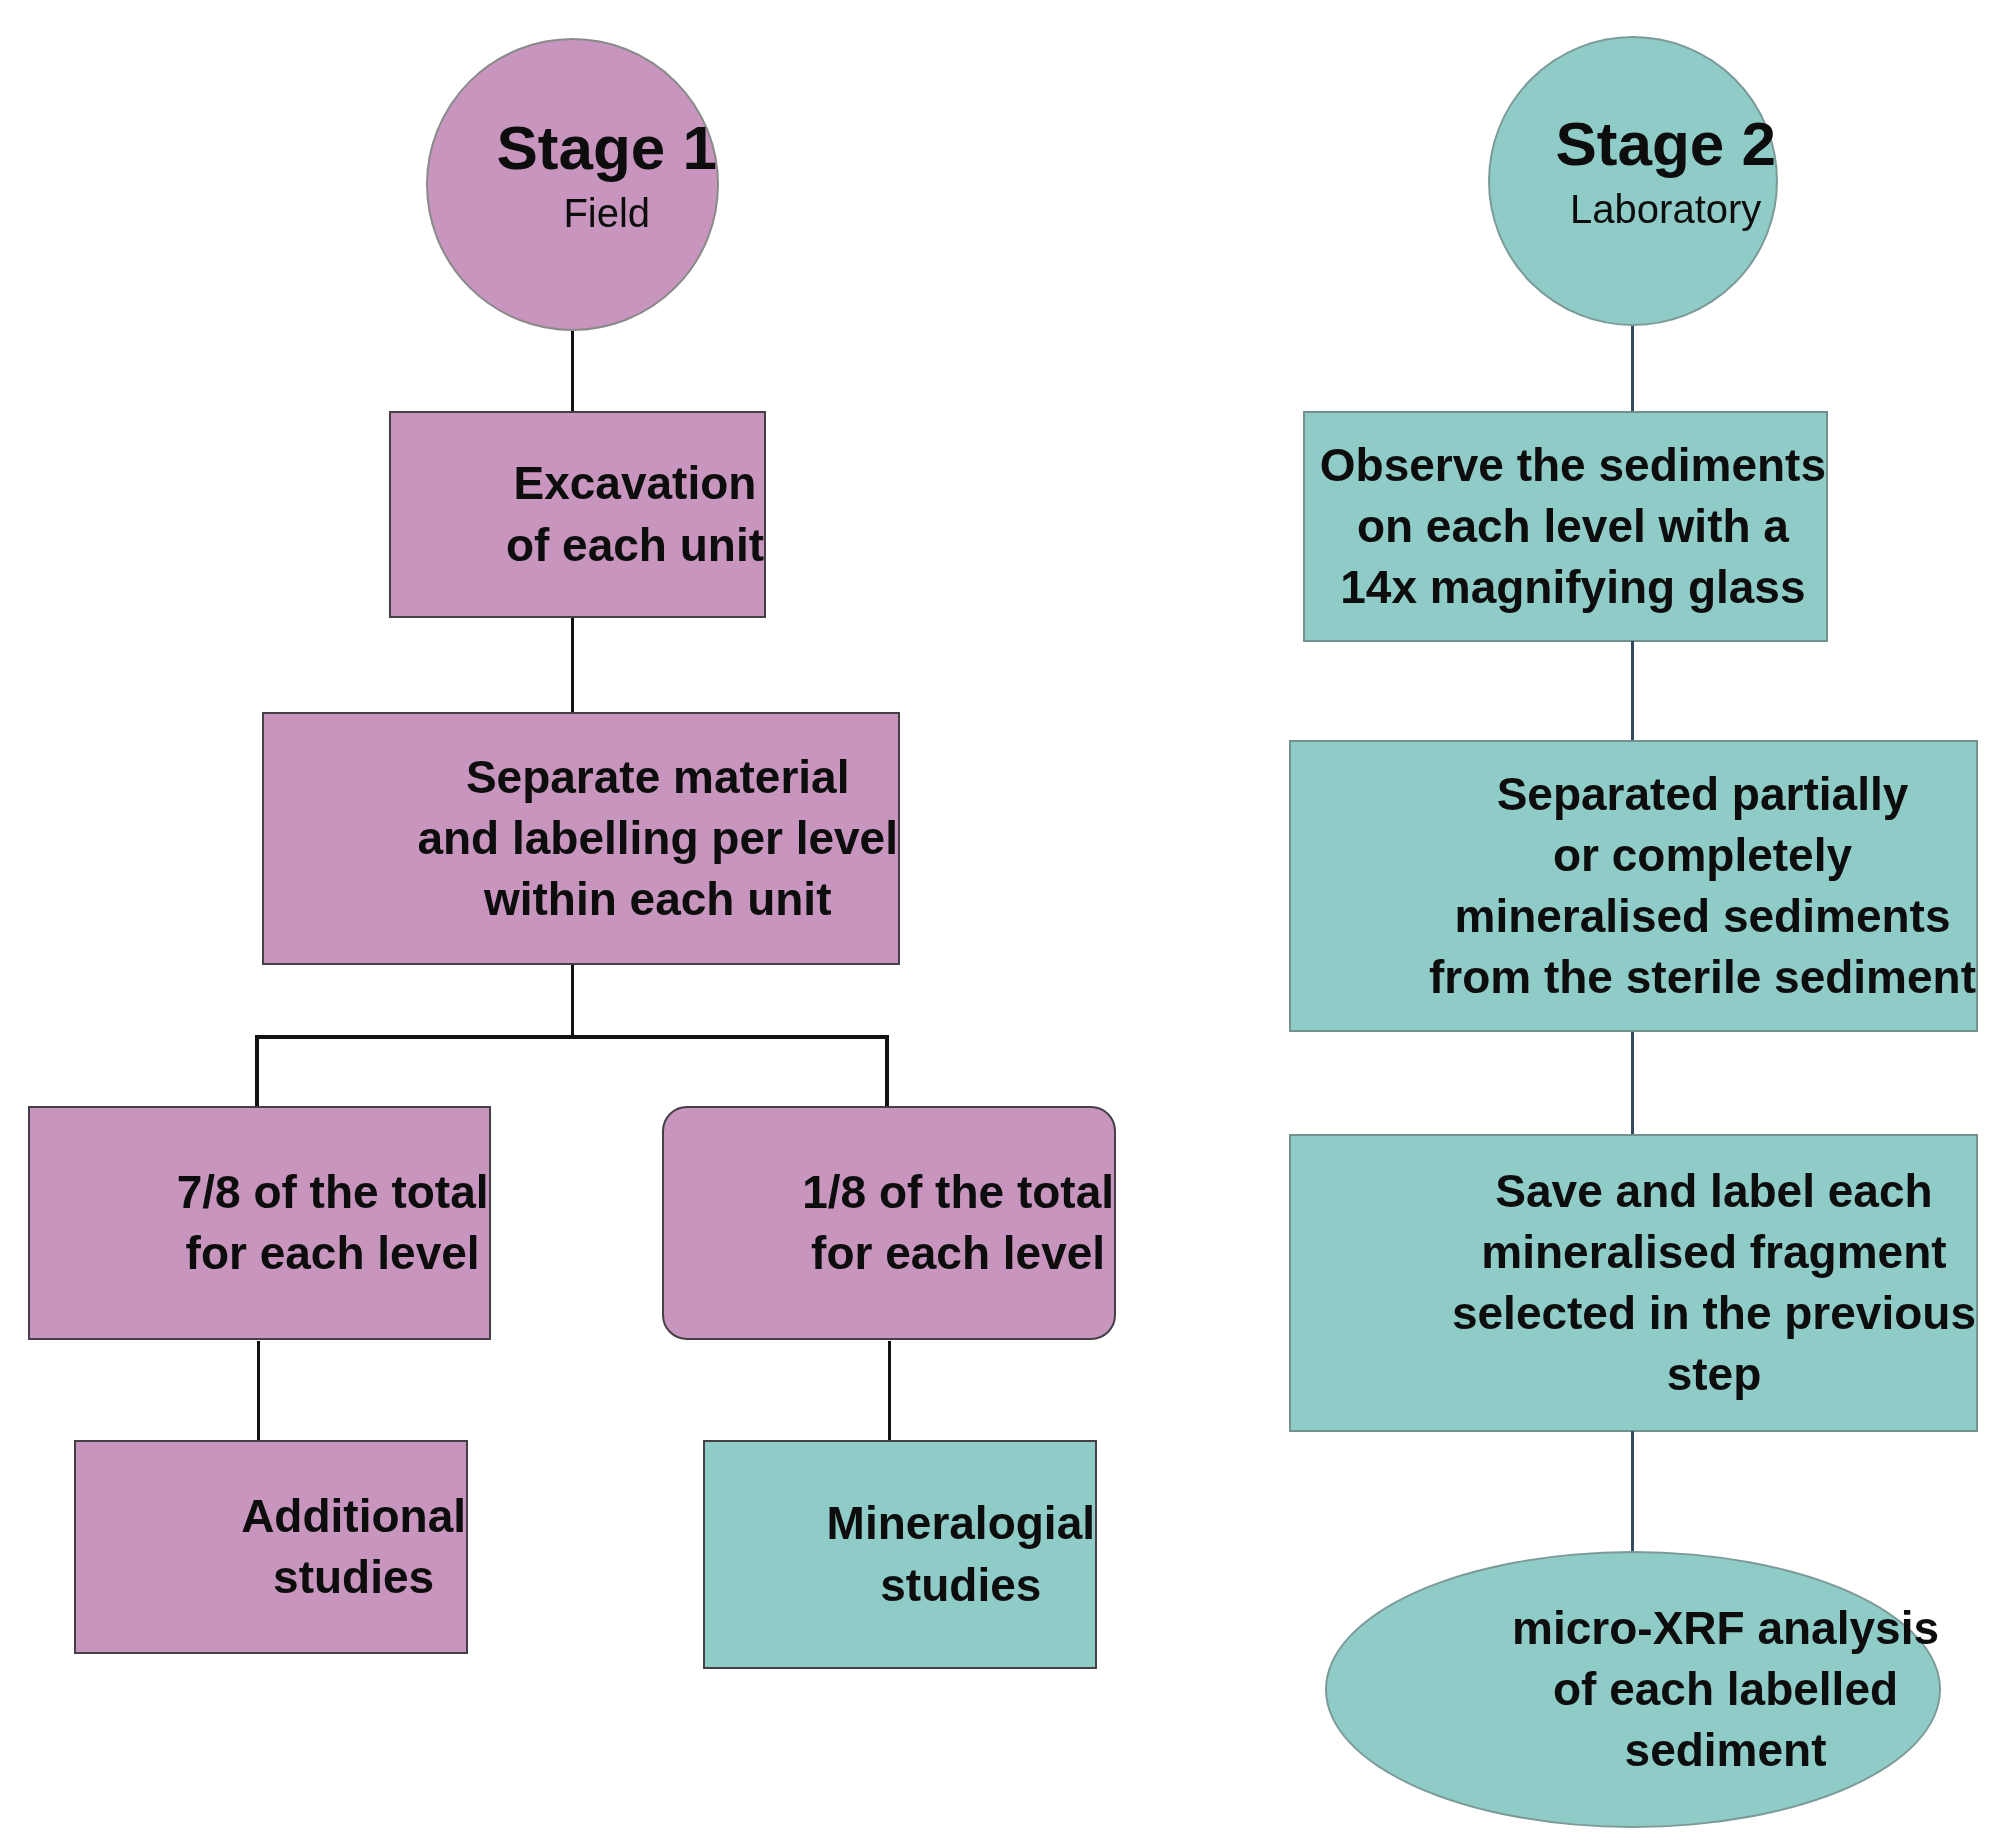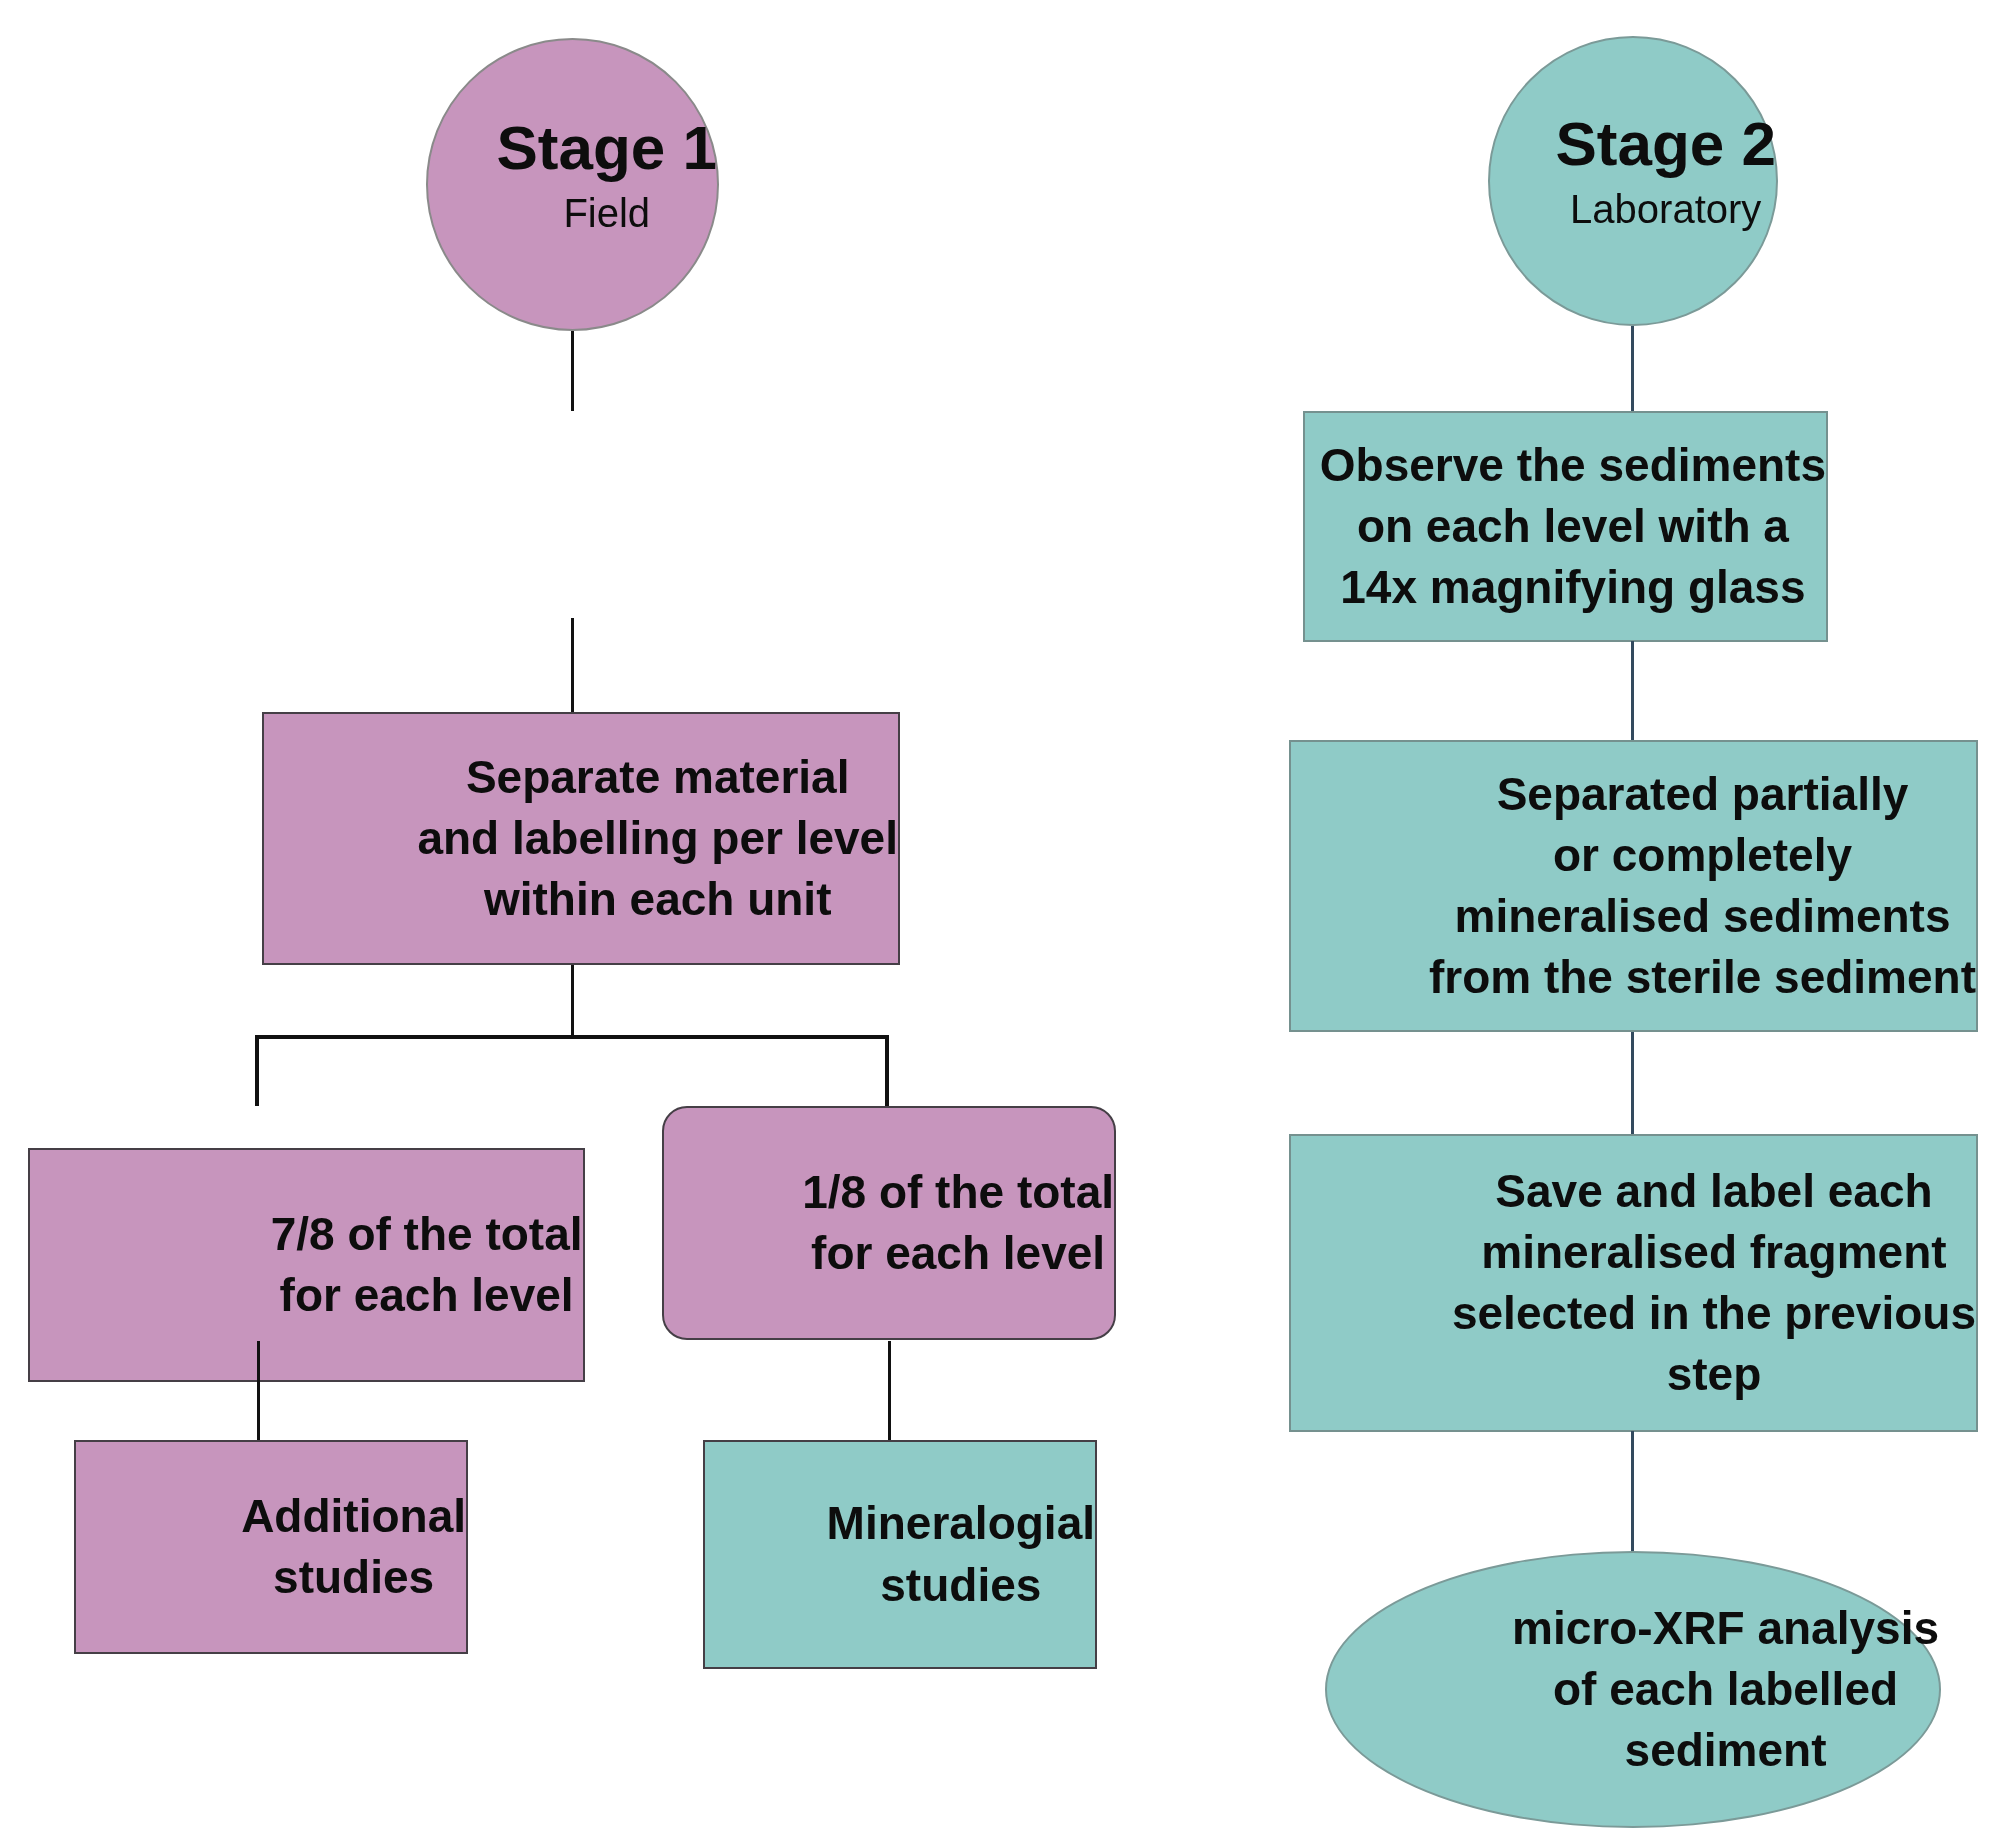--- a/index.html
+++ b/index.html
@@ -48,35 +48,39 @@
 
   <div class="node circle pink" style="left:426px; top:38px; width:293px; height:293px;">
     <div class="inner">
       <div class="stage-title">Stage 1</div>
       <div class="stage-subtitle">Field</div>
     </div>
   </div>
 
   <div class="line black" style="left:571px; top:331px; width:3px; height:80px;"></div>
 
+  <div class="node box pink" style="left:389px; top:411px; width:377px; height:207px;">
+    <span class="txt">Excavation
+of each unit</span>
+  </div>
 
   <div class="line black" style="left:571px; top:618px; width:3px; height:94px;"></div>
 
   <div class="node box pink" style="left:262px; top:712px; width:638px; height:253px;">
     <span class="txt">Separate material
 and labelling per level
 within each unit</span>
   </div>
 
   <div class="line black" style="left:571px; top:965px; width:3px; height:73px;"></div>
   <div class="line black" style="left:255px; top:1035px; width:633px; height:3.7px;"></div>
   <div class="line black" style="left:255px; top:1035px; width:3.7px; height:71px;"></div>
   <div class="line black" style="left:885px; top:1035px; width:3.7px; height:71px;"></div>
 
-  <div class="node box pink" style="left:27.5px; top:1106px; width:557px; height:234px;margin-top:42px;">
+  <div class="node box pink" style="left:27.5px; top:1106px; width:463px; height:234px;">
     <span class="txt">7/8 of the total
 for each level</span>
   </div>
 
   <div class="node box pink" style="left:662px; top:1106px; width:454px; height:234px;border-radius:25px;">
     <span class="txt">1/8 of the total
 for each level</span>
   </div>
 
   <div class="line black" style="left:257px; top:1341px; width:3px; height:99px;"></div>

